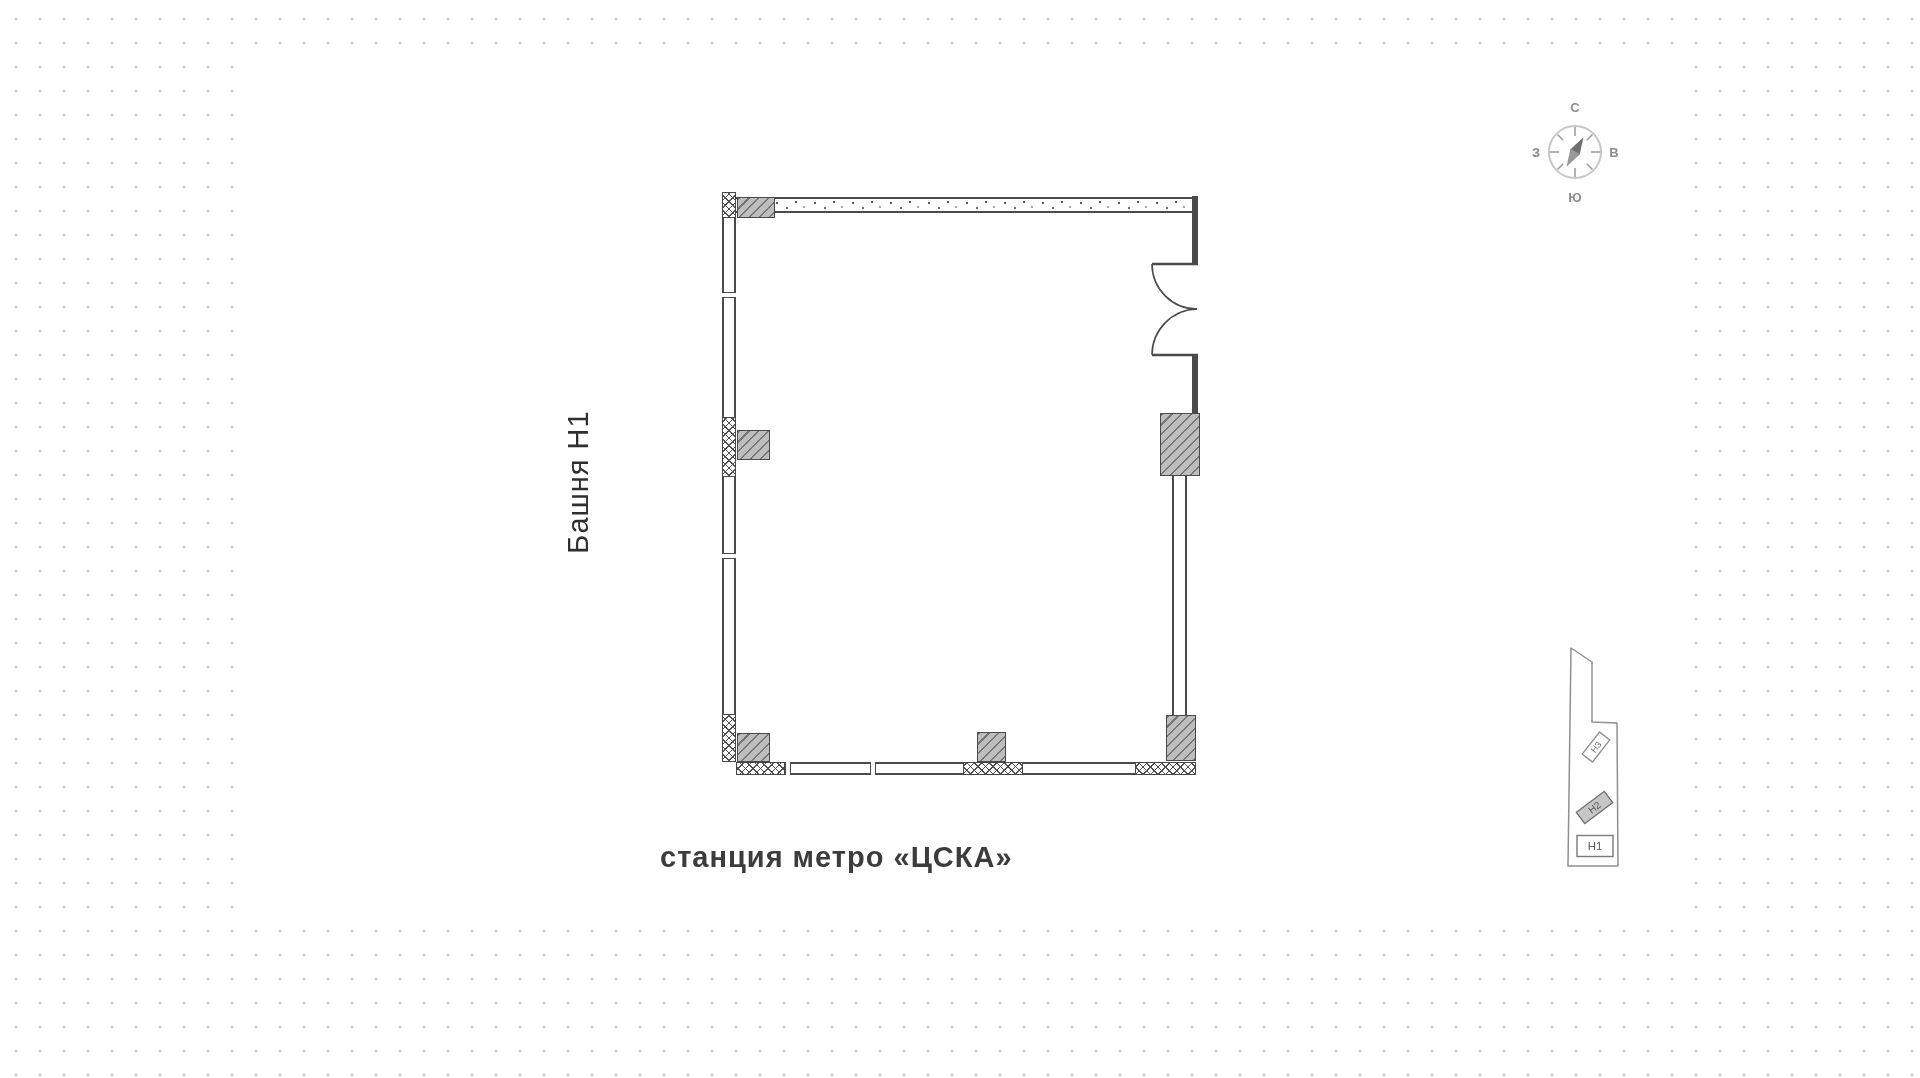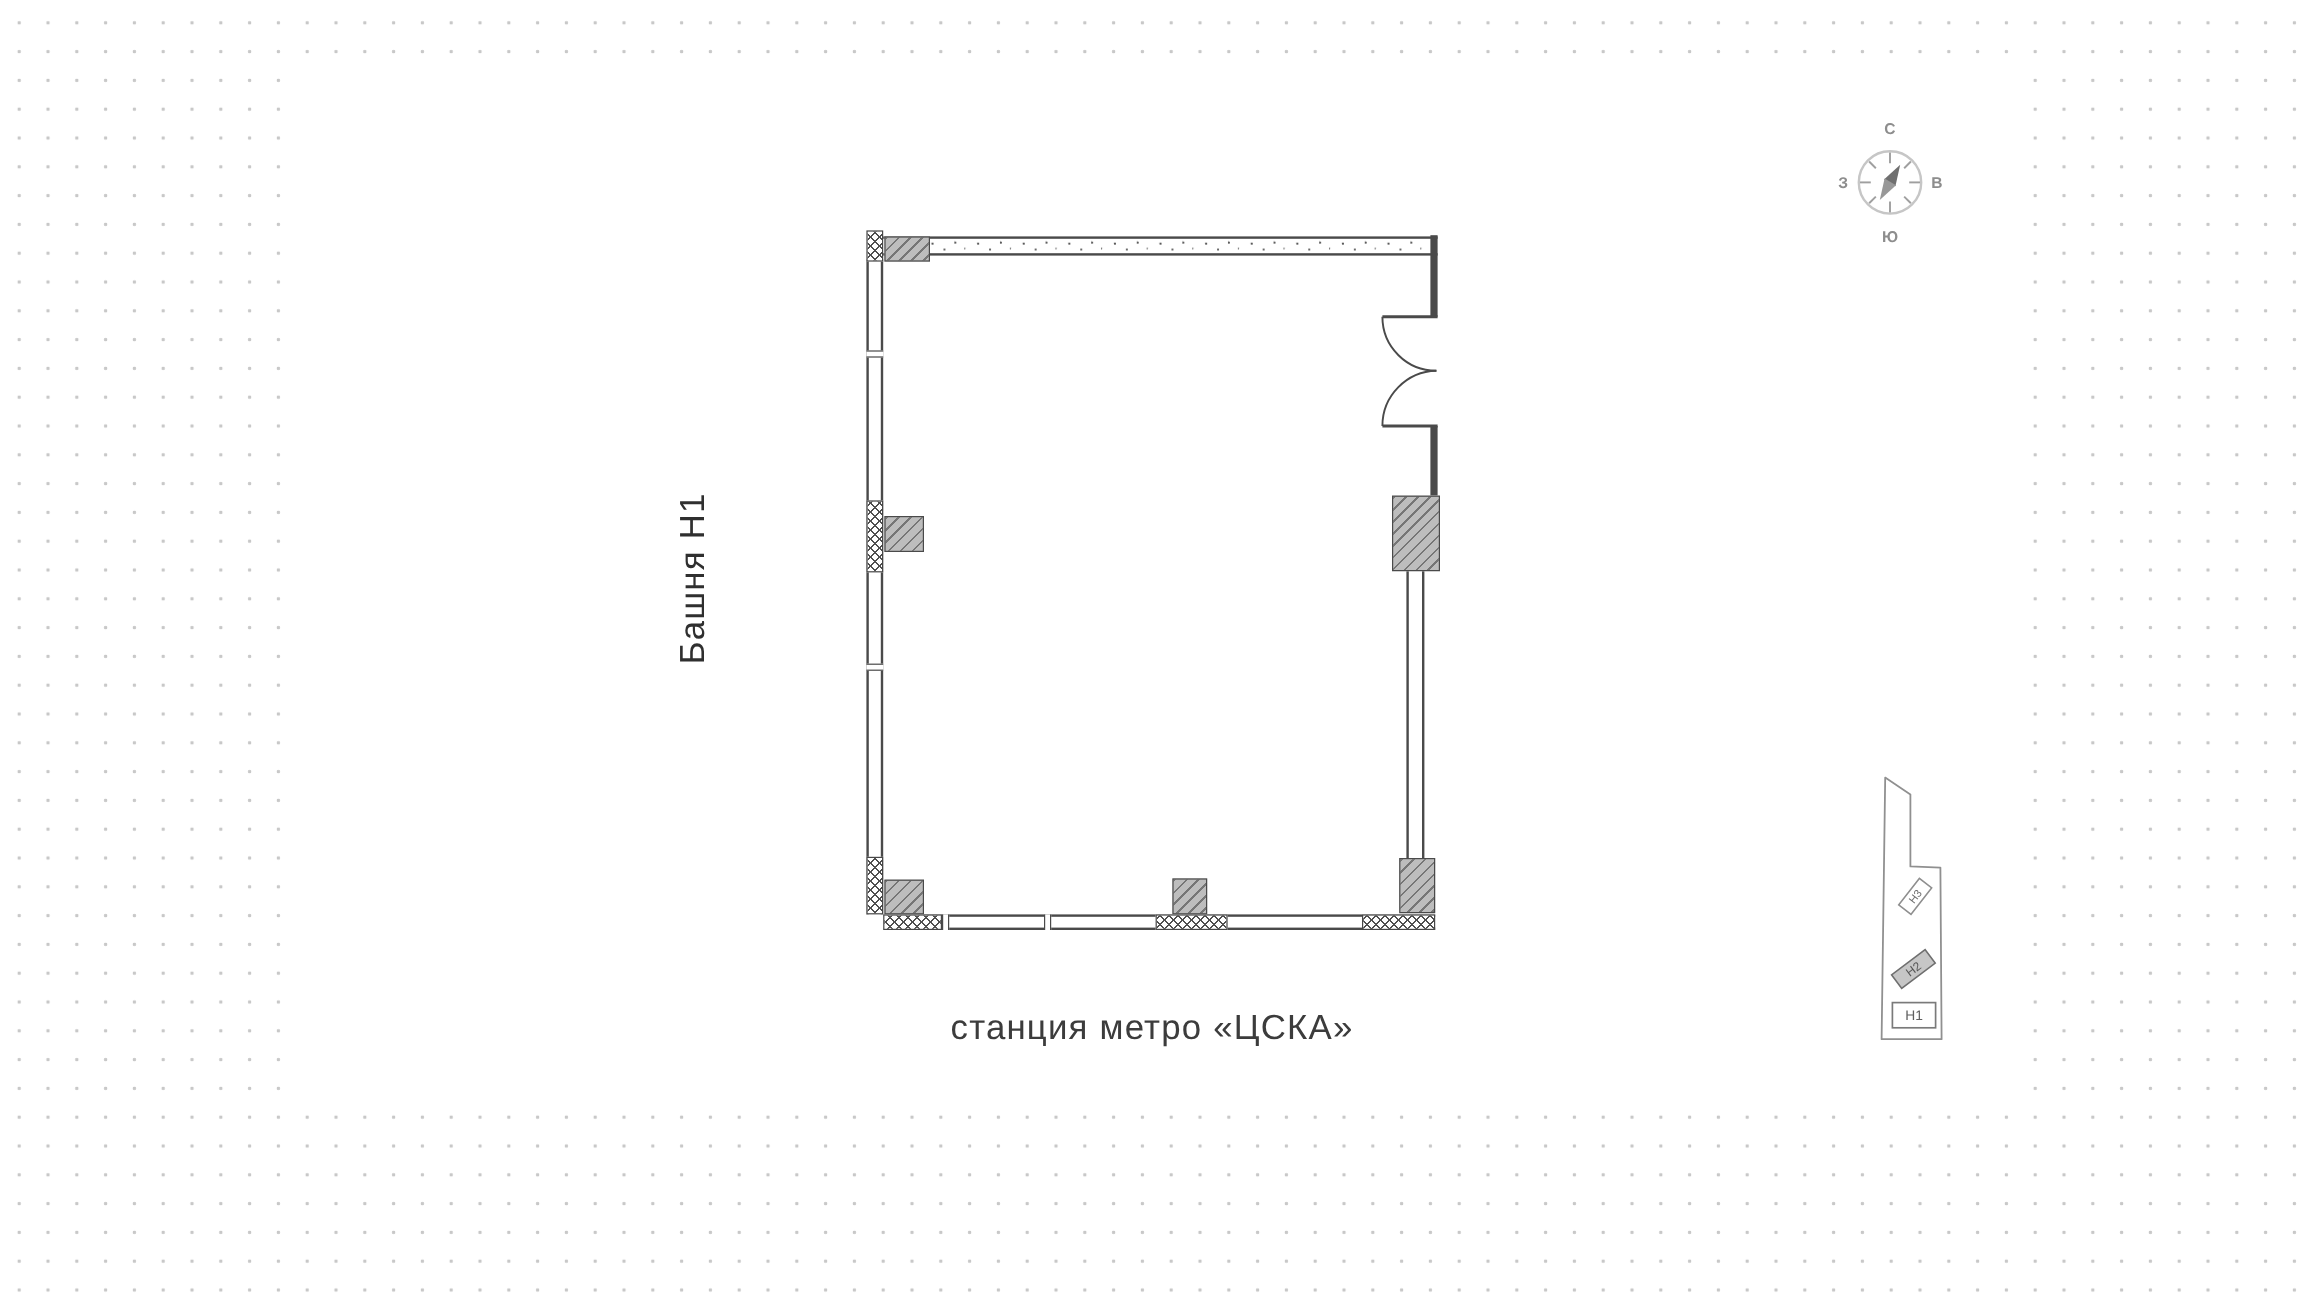--- a/index.html
+++ b/index.html
@@ -58,22 +58,22 @@
   .door-svg{position:absolute;left:0;top:0;width:478px;height:583px;pointer-events:none;}
   
   .tower-label{
     position:absolute;left:458px;top:465px;width:240px;height:34px;
     transform:rotate(-90deg);
     font-size:29px;font-weight:400;letter-spacing:1px;color:#2f2f2f;
     text-align:center;line-height:34px;
   }
   .metro-label{
     position:absolute;left:660px;top:839px;width:600px;height:36px;
-    font-size:29px;font-weight:400;letter-spacing:1px;color:#3c3c3c;
-    text-align:center;line-height:36px;
+    font-size:29px;font-weight:700;letter-spacing:1px;color:#3c3c3c;
+    line-height:36px;
   }
   .compass{position:absolute;left:1515px;top:90px;}
   .minimap{position:absolute;left:1558px;top:638px;}
 </style>
 </head>
 <body>
 
 <div class="dot-grid"></div>
 <div class="white-zone"></div>
 

